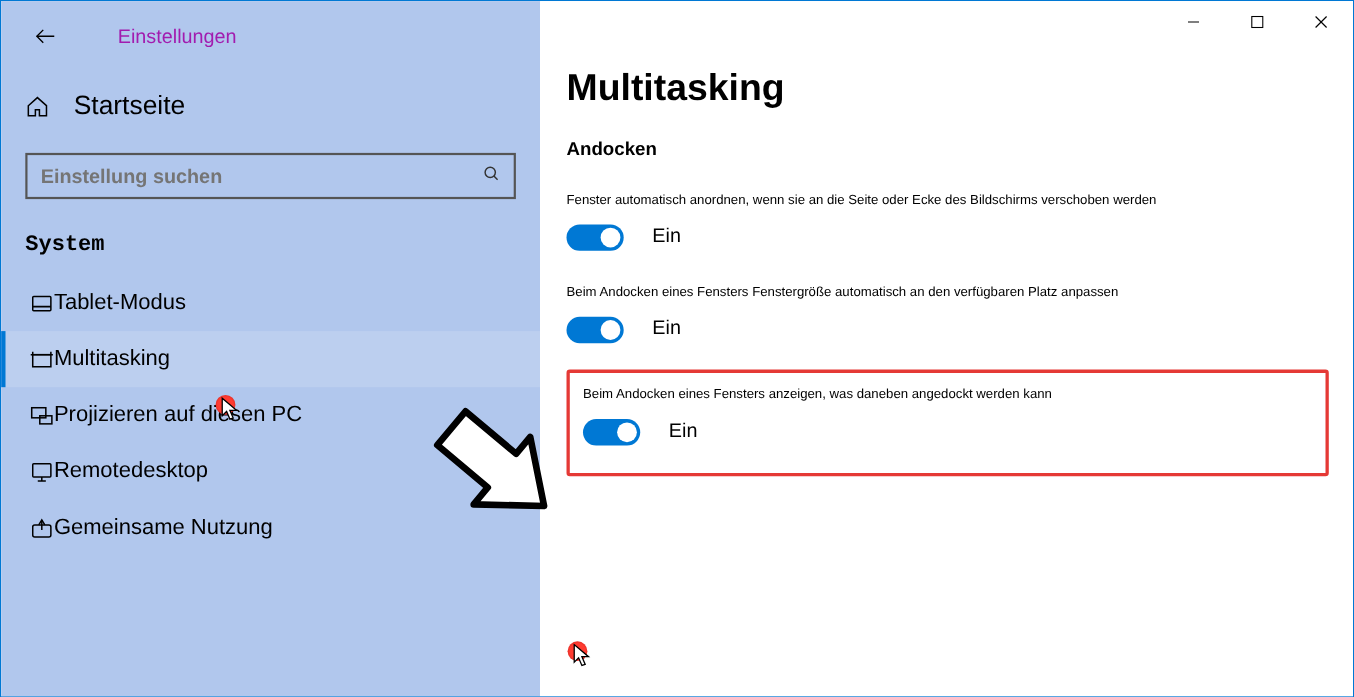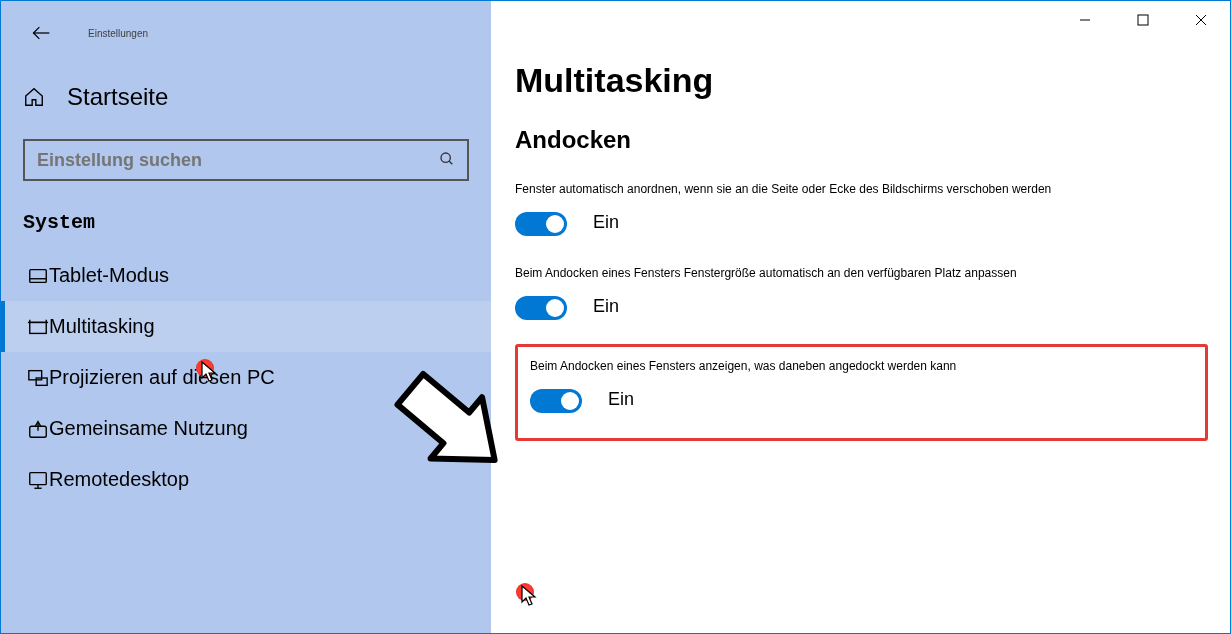--- a/index.html
+++ b/index.html
@@ -1,38 +1,38 @@
 <!DOCTYPE html>
 <html><head>
   <meta charset="utf-8">
   <style>
     * { box-sizing: border-box; margin: 0; padding: 0; }
     body { font-family: "Segoe UI", Tahoma, sans-serif; font-size: 15px; color: #000; background: #fff; width: 1231px; height: 634px; overflow: hidden; border: 1px solid #0078d4; position: relative; }
     .window { display: flex; width: 100%; height: 100%; }
     .sidebar { width: 490px; height: 100%; background: #b1c7ed; padding-top: 10px; }
     .topbar { display: flex; align-items: center; padding: 6px 18px 24px 24px; }
     .back-btn { width: 32px; height: 32px; display: flex; align-items: center; justify-content: center; font-size: 20px; }
-    .window-title { margin-left: 31px; font-size: 10px; color: #404040; }
+    .window-title { margin-left: 50px; font-size: 18px; color: #a21caf; }
 
     .home-row { display: flex; align-items: center; padding: 10px 22px; gap: 22px; font-size: 24px; }
     .home-icon { width: 22px; height: 22px; }
 
     .search-wrap { margin: 18px 22px; border: 2px solid #555; height: 42px; display: flex; align-items: center; padding: 0 12px; justify-content: space-between; }
     .search-input { border: none; background: transparent; outline: none; font-size: 18px; color: #1d4ed8; font-family: inherit; width: 90%; font-weight: bold; }
     .search-icon { width: 16px; height: 16px; color: #555; }
 
     .category { padding: 12px 22px 10px; font-weight: 600; font-size: 20px; font-family: Liberation Mono, monospace; }
     .nav { margin-top: 6px; }
     .nav-item { display: flex; align-items: center; padding: 14px 22px; font-size: 20px; border-left: 4px solid transparent; position: relative; }
     .nav-item.selected { border-left: 4px solid #0078d4; background: rgba(255,255,255,0.15); }
     .nav-icon { width: 22px; height: 22px; display: inline-flex; align-items: center; justify-content: center; }
 
     .main { flex: 1; padding: 40px 22px 0 24px; background: #fff; position: relative; }
     .page-title { font-size: 34px; font-weight: 600; margin: 20px 0 26px; }
-    .section-title { font-size: 24px; font-weight: 600; margin: 8px 0 22px; }
+    .section-title { font-size: 17px; font-weight: 600; margin: 8px 0 22px; }
     .setting { margin-bottom: 24px; }
     .setting-label { font-size: 12px; line-height: 26px; margin-bottom: 10px; max-width: 660px; }
     .toggle-row { display: flex; align-items: flex-start; gap: 26px; }
     .toggle { width: 52px; height: 24px; background: #0078d4; border-radius: 12px; position: relative; cursor: pointer; }
     .toggle .knob { position: absolute; right: 3px; top: 3px; width: 18px; height: 18px; background: #fff; border-radius: 50%; }
     .toggle-state { font-size: 18px; }
 
     .highlight-box { border: 3px solid #e53935; border-radius: 3px; padding: 6px 12px 12px; margin-top: 4px; }
 
     .titlebar-controls { position: absolute; right: 0; top: 0; display: flex; }
@@ -103,36 +103,36 @@
             <svg width="22" height="22" viewBox="0 0 24 24" fill="none" stroke="#000" stroke-width="1.5">
               <rect x="2" y="4" width="14" height="10"></rect>
               <rect x="10" y="12" width="12" height="8"></rect>
             </svg>
           </span>
         <span>Projizieren auf diesen PC</span>
       </div>
       <div class="nav-item">
         <span class="nav-icon">
             <svg width="22" height="22" viewBox="0 0 24 24" fill="none" stroke="#000" stroke-width="1.5">
+              <rect x="3" y="4" width="18" height="13" rx="1"></rect>
+              <line x1="8" y1="21" x2="16" y2="21"></line>
+              <line x1="12" y1="17" x2="12" y2="21"></line>
+            </svg>
+          </span>
+        <span>Remotedesktop</span>
+      </div>
+      <div class="nav-item">
+        <span class="nav-icon">
+            <svg width="22" height="22" viewBox="0 0 24 24" fill="none" stroke="#000" stroke-width="1.5">
               <rect x="3" y="9" width="18" height="12" rx="2"></rect>
               <polyline points="9,9 12,4 15,9"></polyline>
               <line x1="12" y1="4" x2="12" y2="14"></line>
             </svg>
           </span>
         <span>Gemeinsame Nutzung</span>
-      </div>
-      <div class="nav-item">
-        <span class="nav-icon">
-            <svg width="22" height="22" viewBox="0 0 24 24" fill="none" stroke="#000" stroke-width="1.5">
-              <rect x="3" y="4" width="18" height="13" rx="1"></rect>
-              <line x1="8" y1="21" x2="16" y2="21"></line>
-              <line x1="12" y1="17" x2="12" y2="21"></line>
-            </svg>
-          </span>
-        <span>Remotedesktop</span>
       </div>
     </div>
   </div>
 
   <div class="main">
     <h1 class="page-title">Multitasking</h1>
     <h2 class="section-title">Andocken</h2>
 
     <div class="setting">
       <div class="setting-label">Fenster automatisch anordnen, wenn sie an die Seite oder Ecke des Bildschirms verschoben werden</div>

